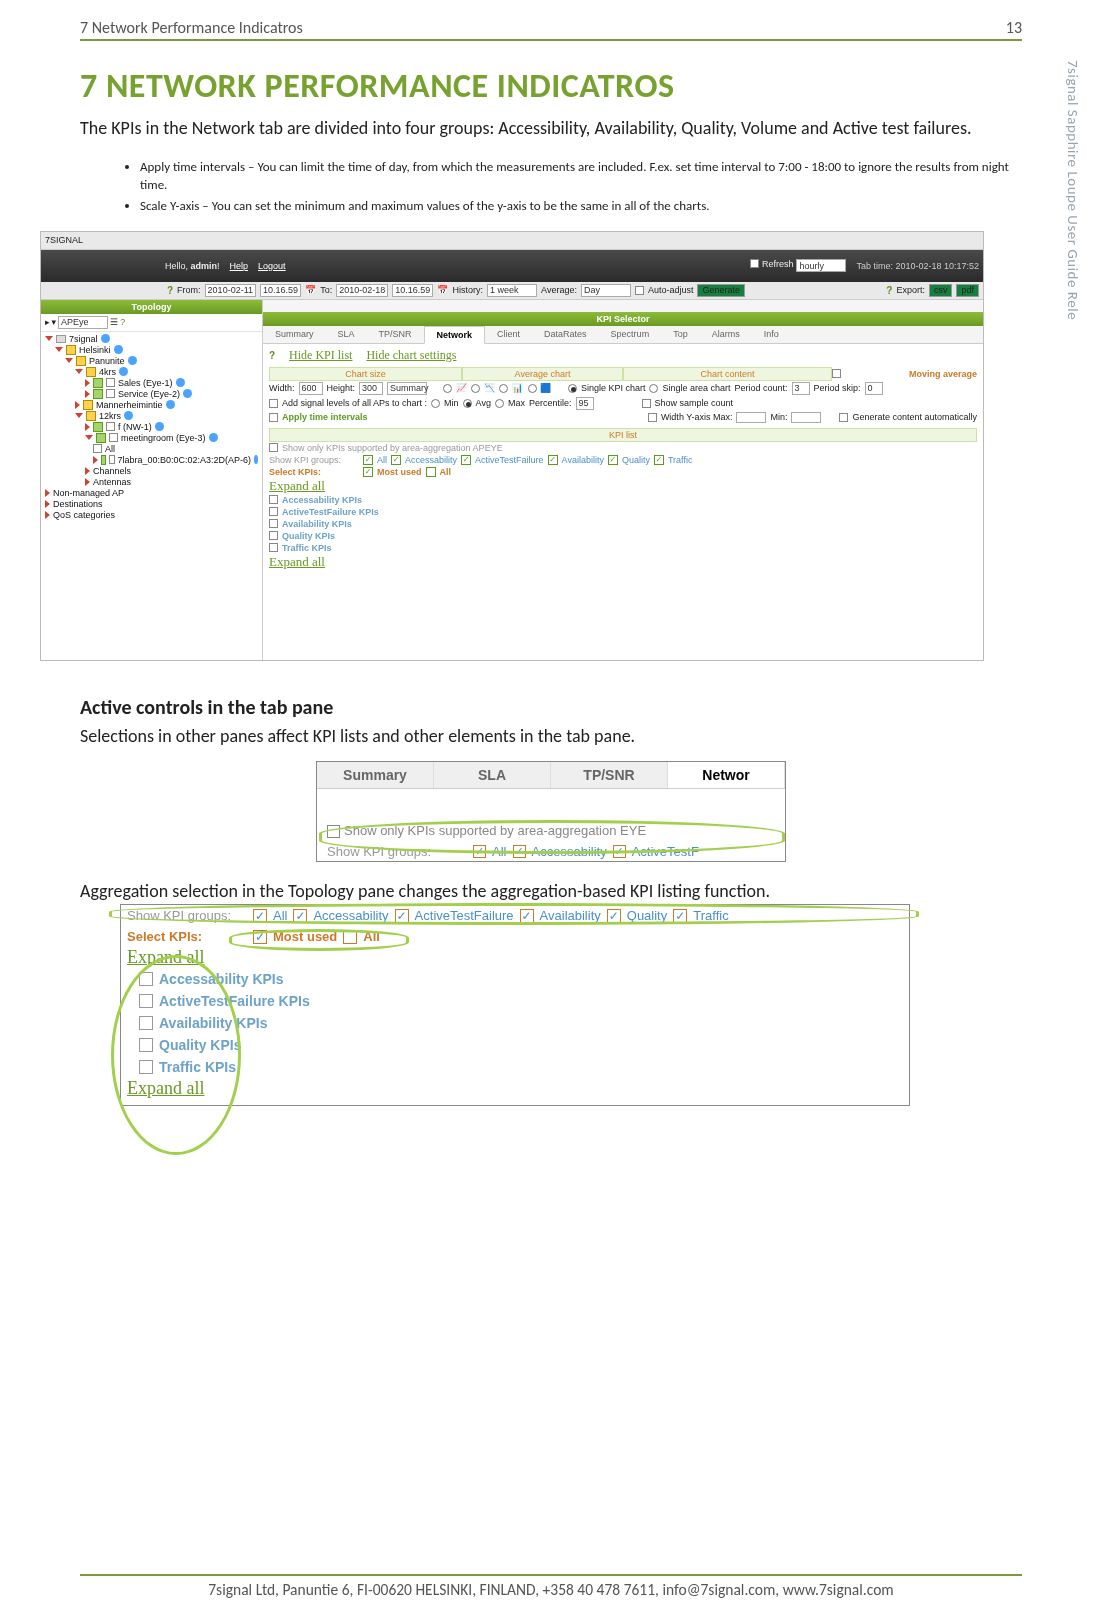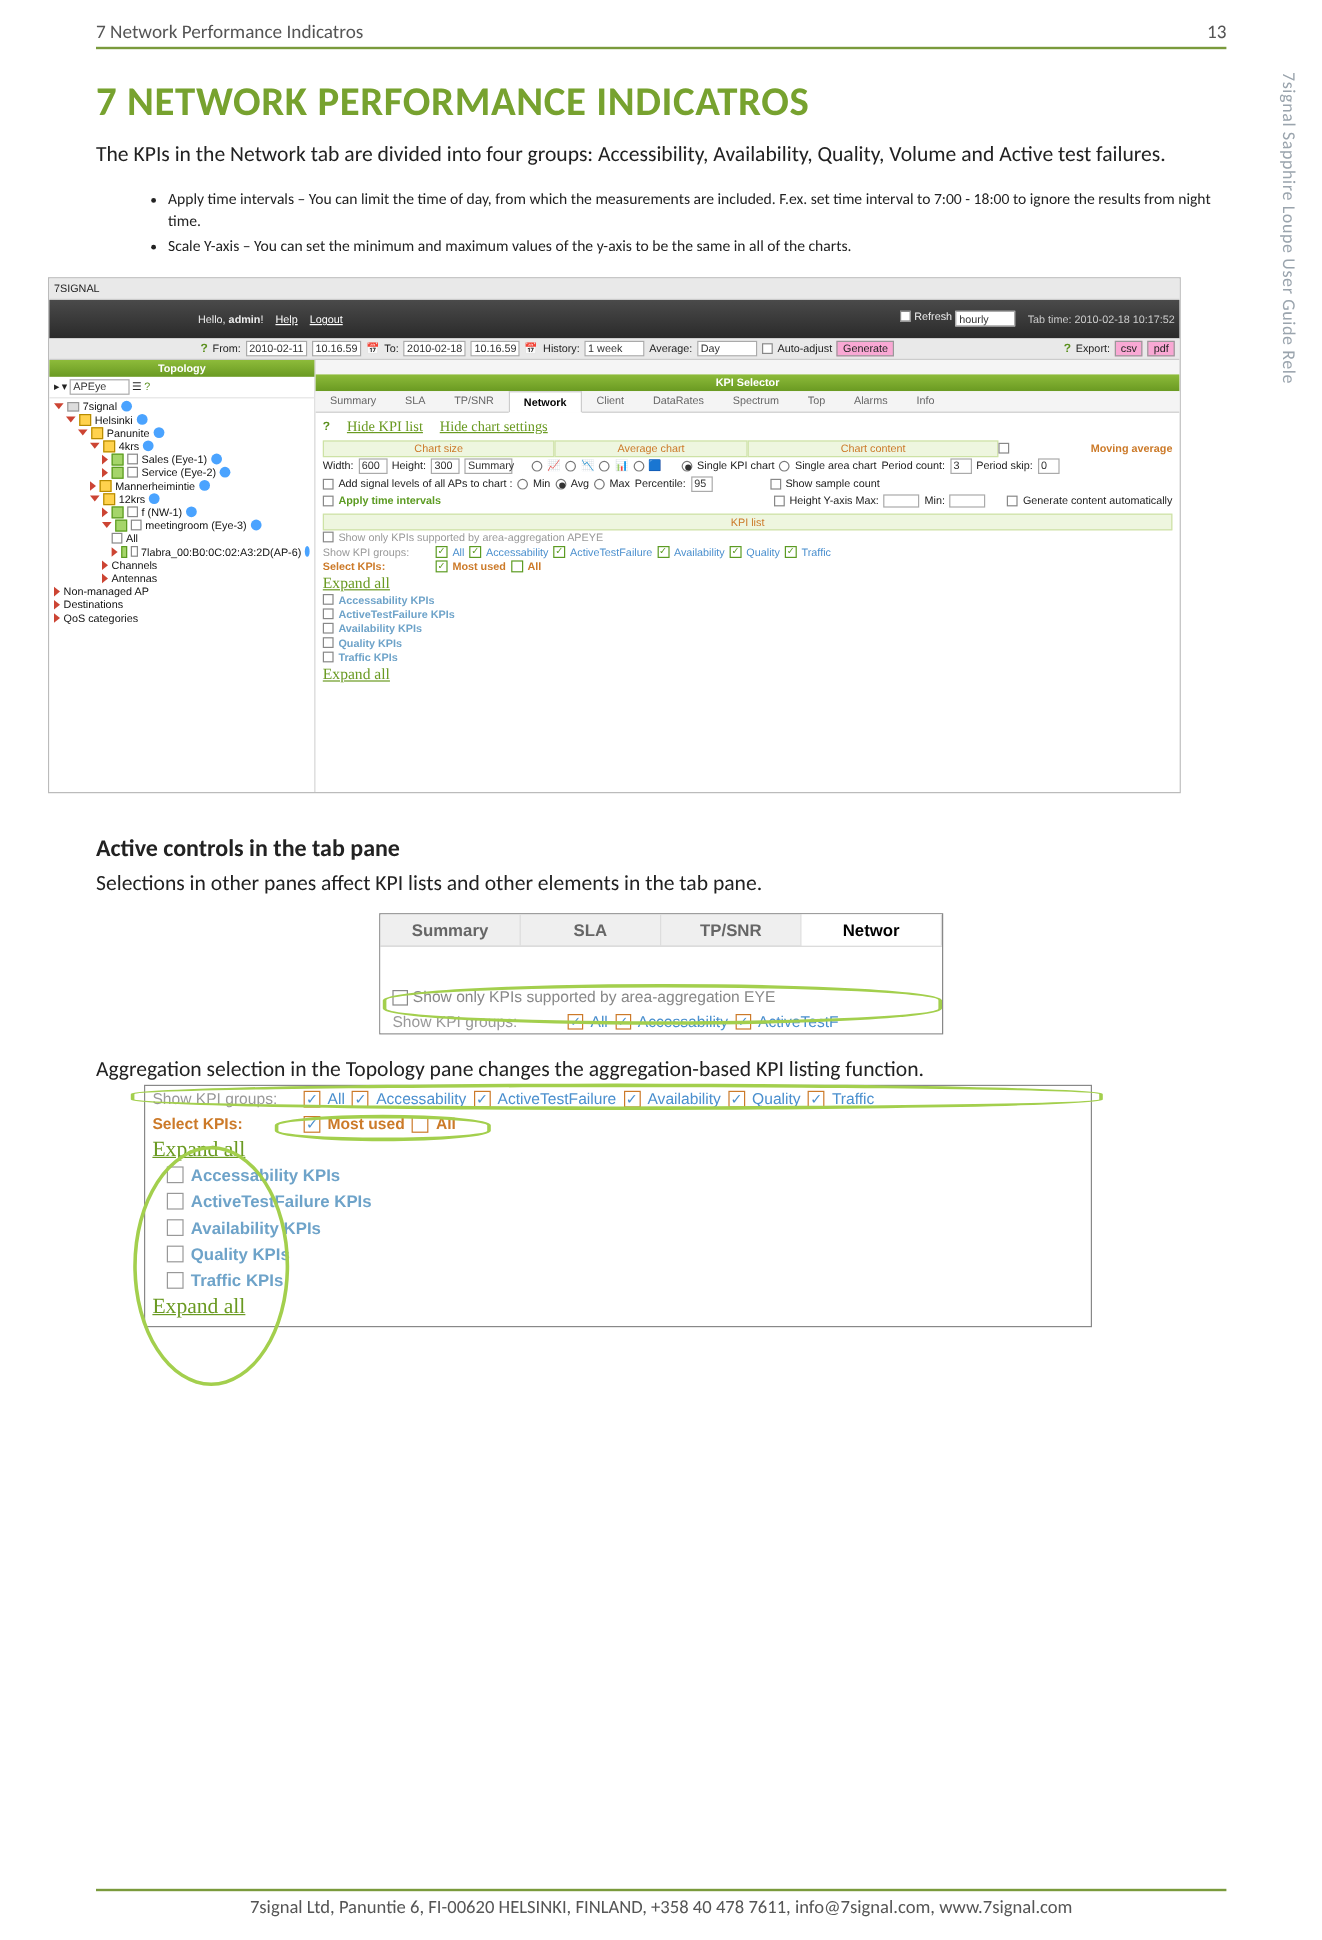--- a/index.html
+++ b/index.html
@@ -71,21 +71,21 @@
   .app-secondbar {
     height: 18px;
     background: #e9e9e9;
     border-bottom: 1px solid #ccc;
     display: flex;
     align-items: center;
     gap: 4px;
     padding: 0 4px;
   }
   .field-box { background: #fff; border: 1px solid #aaa; padding: 0 2px; height: 13px; display:inline-flex; align-items:center; color:#333; }
-  .btn-box { background: #f9a8d4; border: 1px solid #999; padding: 0 4px; height: 13px; display:inline-flex; align-items:center; color:#222; }
+  .btn-box { background: #15803d; border: 1px solid #999; padding: 0 4px; height: 13px; display:inline-flex; align-items:center; color:#222; }
   .green-q { color:#5a8f1d; font-weight:bold; font-size:10px; }
   .app-body { display: flex; height: calc(100% - 34px - 14px); }
   .left-pane { width: 222px; background: #fff; border-right: 1px solid #ccc; display:flex; flex-direction:column; }
   .left-pane .topology-hdr {
     background: linear-gradient(#8dbb3a,#6a9a22);
     color: #fff; text-align: center; font-size:9px; padding:2px 0;
     font-weight: bold;
   }
   .left-pane .ap-row { display:flex; align-items:center; gap:2px; padding:2px 4px; border-bottom:1px solid #e4e4e4; }
   .green-qs { color:#5a8f1d; }
@@ -403,21 +403,21 @@
             <span class="field-box" style="width:18px;">95</span>
           <span style="width:40px;"></span>
           <span class="cbx"></span>
             <span>Show sample count</span>
         </div>
         <div class="table-row">
           <span class="cbx"></span>
             <span style="color:#5c9b22;font-weight:bold;">Apply time intervals</span>
           <span style="flex:1"></span>
           <span class="cbx"></span>
-            <span>Height Y-axis Max:</span>
+            <span>Width Y-axis Max:</span>
             <span class="gray-inp"></span>
           <span>Min:</span>
             <span class="gray-inp"></span>
           <span style="width:10px;"></span>
           <span class="cbx"></span>
             <span>Generate content automatically</span>
         </div>
         <div class="section-hdr-green" style="margin-top:4px;">KPI list</div>
         <div class="table-row" style="color:#999;">
           <span class="cbx"></span>

